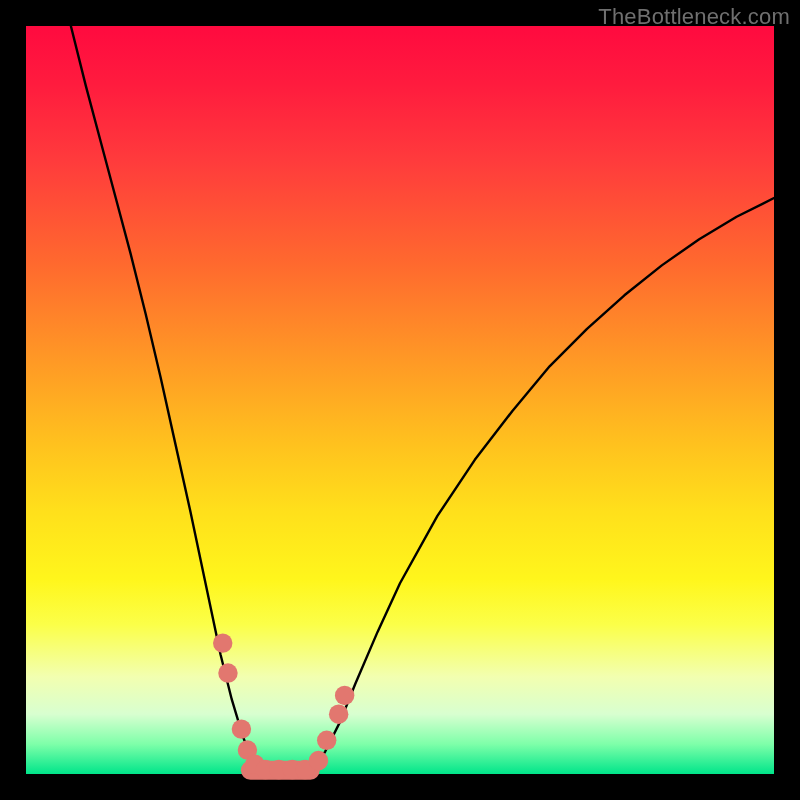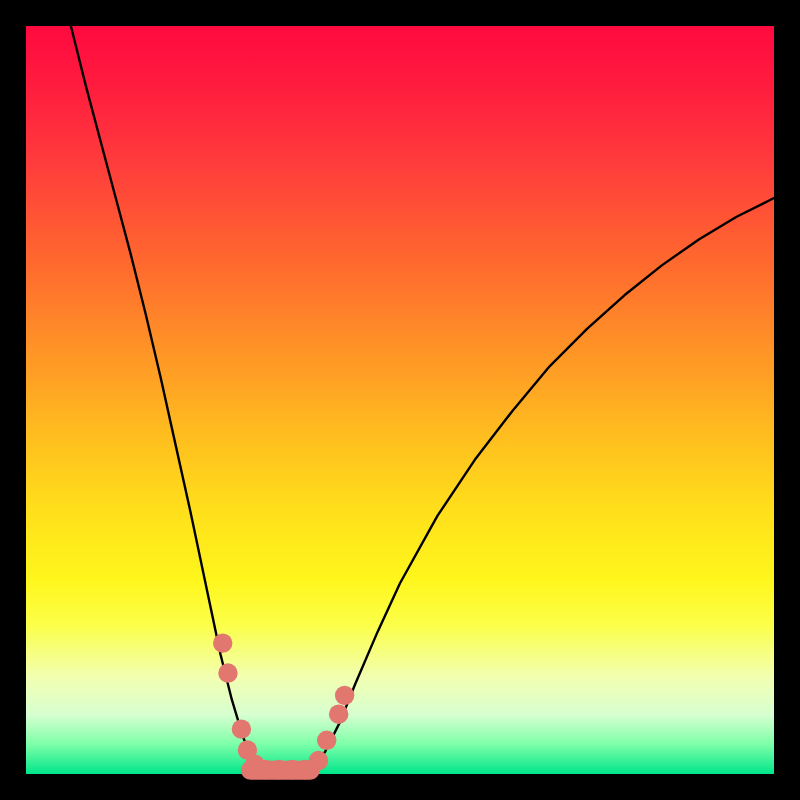--- a/index.html
+++ b/index.html
@@ -84,13 +84,14 @@
         <circle cx="252.82" cy="743.51" r="9.72" fill="#e2776f"></circle>
         <circle cx="266.29" cy="743.51" r="9.72" fill="#e2776f"></circle>
         <circle cx="279.00" cy="743.51" r="9.72" fill="#e2776f"></circle>
         <circle cx="292.47" cy="734.54" r="9.72" fill="#e2776f"></circle>
         <circle cx="300.70" cy="714.34" r="9.72" fill="#e2776f"></circle>
         <circle cx="312.66" cy="688.16" r="9.72" fill="#e2776f"></circle>
         <circle cx="318.65" cy="669.46" r="9.72" fill="#e2776f"></circle>
       </g>
   </svg>
 
+  <div class="watermark">TheBottleneck.com</div>
 </div>
 
 </body></html>

